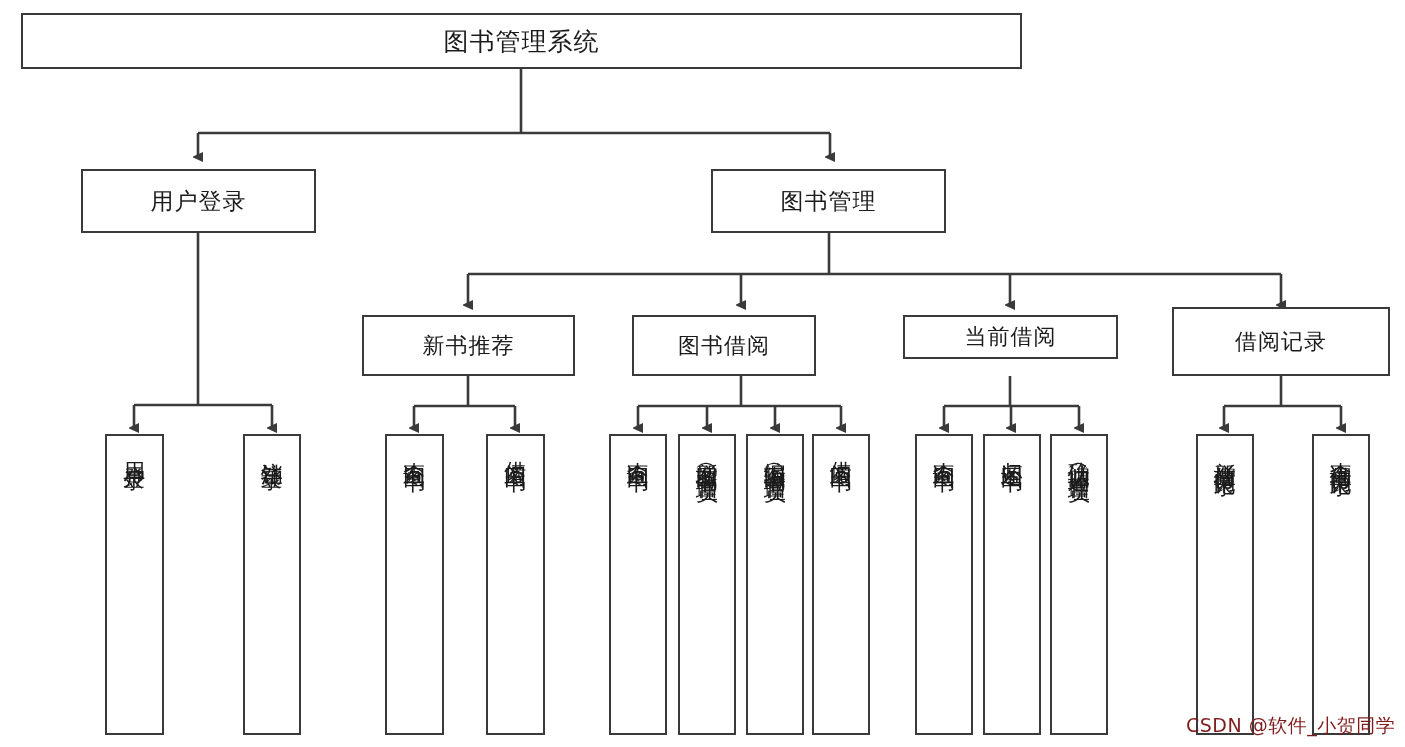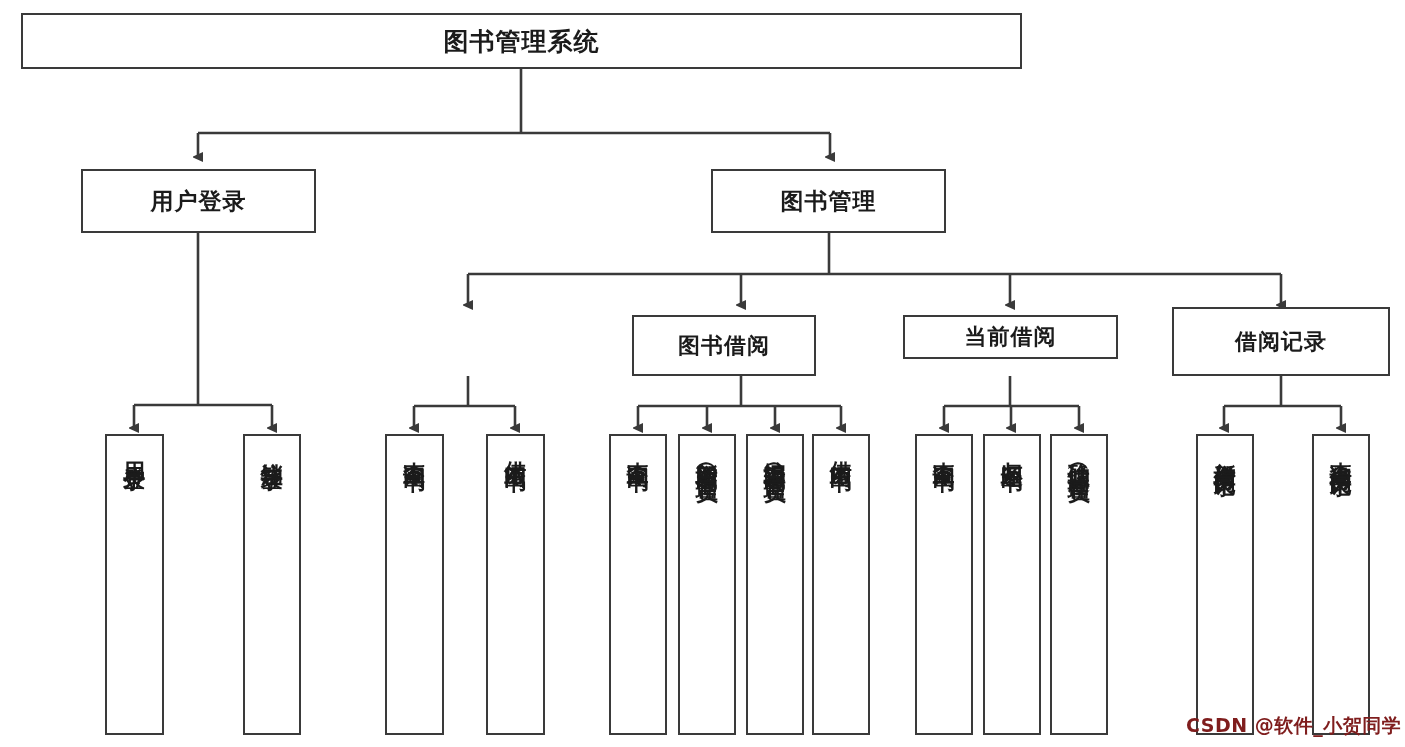--- a/index.html
+++ b/index.html
@@ -9,21 +9,20 @@
   }
   body {
     font-family: "DejaVu Sans", "Liberation Sans", sans-serif;
   }
   #canvas {
     position: relative;
     width: 1405px;
     height: 747px;
     background: #ffffff;
     overflow: hidden;
-    font-weight: bold;
   }
   svg.wires {
     position: absolute;
     left: 0;
     top: 0;
     width: 1405px;
     height: 747px;
     pointer-events: none;
   }
   .node {
@@ -131,20 +130,23 @@
     <span>图书管理系统</span>
   </div>
 
   <div class="node lvl1" style="left:81px; top:169px; width:235px; height:64px;">
     <span>用户登录</span>
   </div>
   <div class="node lvl1" style="left:711px; top:169px; width:235px; height:64px;">
     <span>图书管理</span>
   </div>
 
+  <div class="node lvl2" style="left:362px; top:315px; width:213px; height:61px;">
+    <span>新书推荐</span>
+  </div>
   <div class="node lvl2" style="left:632px; top:315px; width:184px; height:61px;">
     <span>图书借阅</span>
   </div>
   <div class="node lvl2" style="left:903px; top:315px; width:215px; height:44px;">
     <span>当前借阅</span>
   </div>
   <div class="node lvl2" style="left:1172px; top:307px; width:218px; height:69px;">
     <span>借阅记录</span>
   </div>
 

